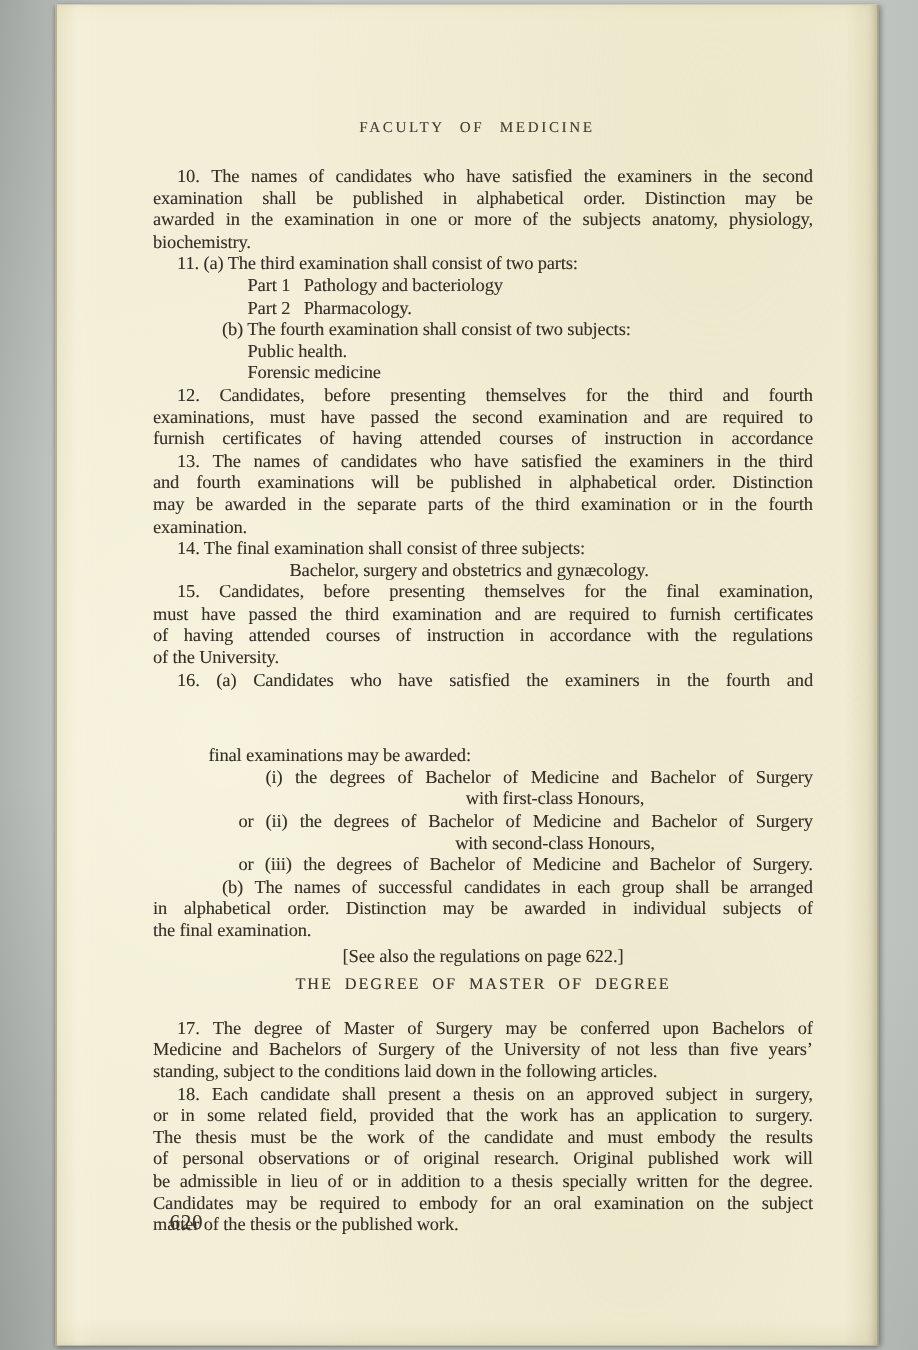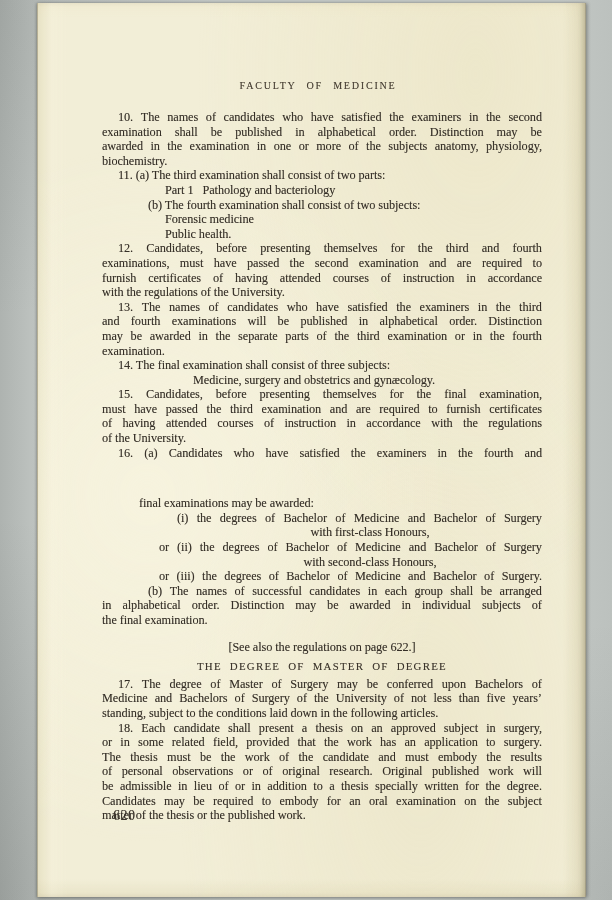--- a/index.html
+++ b/index.html
@@ -78,22 +78,22 @@
   .line.j span { display: block; white-space: pre; }
   .i16 { padding-left: 16px; }
   .i37 { padding-left: 37px; margin-top: 36px; }
   .i46 { padding-left: 46px; }
   .i57 { padding-left: 57px; }
   .i63 { padding-left: 63px; }
   .i75 { padding-left: 75px; }
   .i91 { padding-left: 91px; }
   .i96 { padding-left: 96px; text-align: center; }
   .center { text-align: center; }
-  .mt2 { margin-top: 12px; }
-  .mt3 { margin-top: 3px; }
+  .mt2 { margin-top: 2px; }
+  .mt3 { margin-top: 14px; }
   .mt5 { margin-top: 5px; }
   .head {
     font-size: 10.8px;
     letter-spacing: 1.3px;
     word-spacing: 4px;
     color: #3b342b;
   }
   .page-number {
     position: absolute;
     left: 75px;
@@ -151,23 +151,24 @@
         <span>more</span>
         <span>of</span>
         <span>the</span>
         <span>subjects</span>
         <span>anatomy,</span>
         <span>physiology,</span>
       </div>
       <div class="line">biochemistry.</div>
       <div class="line i16">11. (a) The third examination shall consist of two parts:</div>
       <div class="line i63">Part 1&nbsp;&nbsp;&nbsp;Pathology and bacteriology</div>
+      <div class="line i63">Part 2&nbsp;&nbsp;&nbsp;Pharmacology.</div>
       <div class="line i46">(b) The fourth examination shall consist of two subjects:</div>
+      <div class="line i63">Public health.</div>
       <div class="line i63">Forensic medicine</div>
-      <div class="line i63">Public health.</div>
       <div class="line i16 j">
         <span>12.</span>
         <span>Candidates,</span>
         <span>before</span>
         <span>presenting</span>
         <span>themselves</span>
         <span>for</span>
         <span>the</span>
         <span>third</span>
         <span>and</span>
@@ -191,21 +192,20 @@
         <span>certificates</span>
         <span>of</span>
         <span>having</span>
         <span>attended</span>
         <span>courses</span>
         <span>of</span>
         <span>instruction</span>
         <span>in</span>
         <span>accordance</span>
       </div>
-      <div class="line">with the regulations of the University.</div>
       <div class="line i16 j">
         <span>13.</span>
         <span>The</span>
         <span>names</span>
         <span>of</span>
         <span>candidates</span>
         <span>who</span>
         <span>have</span>
         <span>satisfied</span>
         <span>the</span>
@@ -238,21 +238,21 @@
         <span>the</span>
         <span>third</span>
         <span>examination</span>
         <span>or</span>
         <span>in</span>
         <span>the</span>
         <span>fourth</span>
       </div>
       <div class="line">examination.</div>
       <div class="line i16">14. The final examination shall consist of three subjects:</div>
-      <div class="line i91">Medicine, surgery and obstetrics and gynæcology.</div>
+      <div class="line i91">Bachelor, surgery and obstetrics and gynæcology.</div>
       <div class="line i16 j">
         <span>15.</span>
         <span>Candidates,</span>
         <span>before</span>
         <span>presenting</span>
         <span>themselves</span>
         <span>for</span>
         <span>the</span>
         <span>final</span>
         <span>examination,</span>

